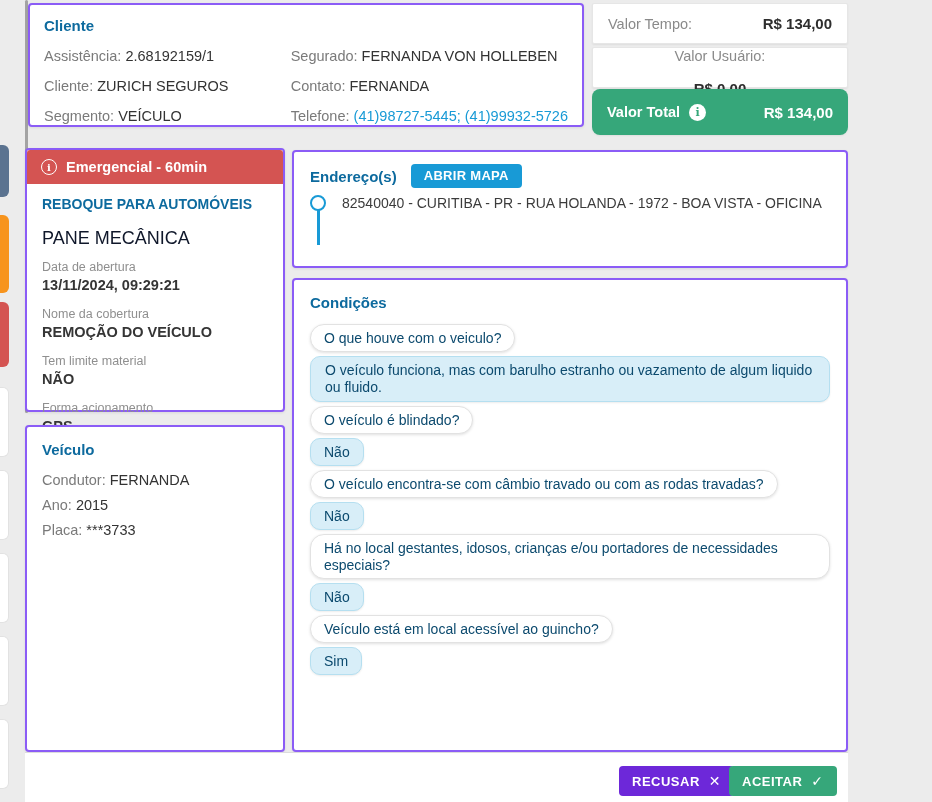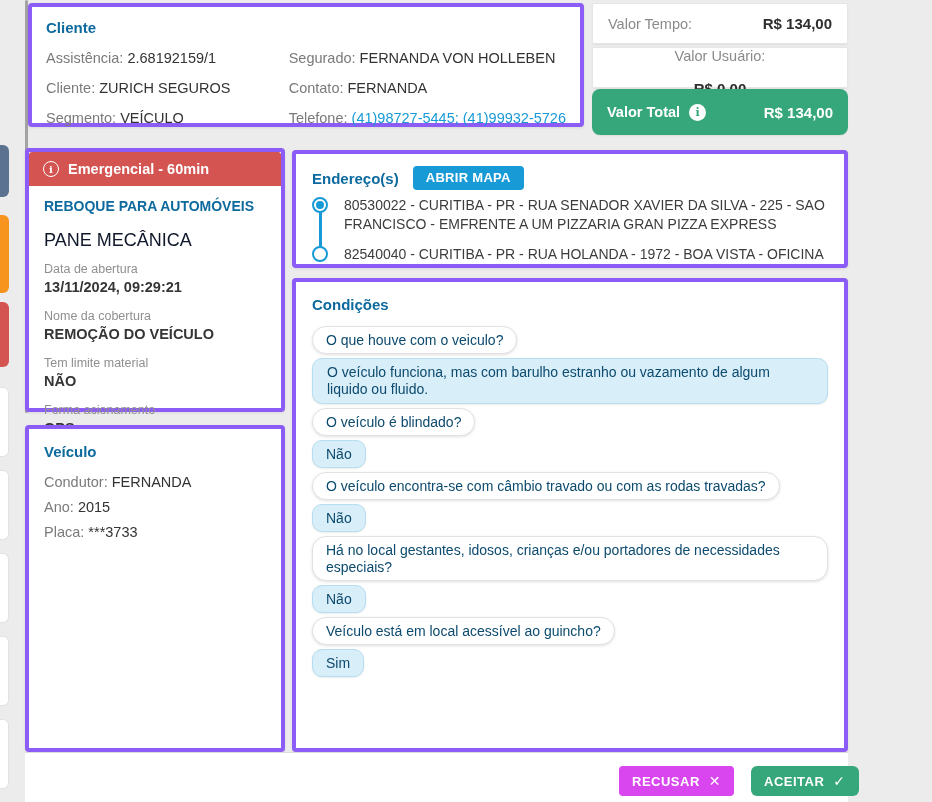--- a/index.html
+++ b/index.html
@@ -8,21 +8,21 @@
     position:relative;
     background:#ececec;
     font-family:"Liberation Sans","DejaVu Sans",sans-serif;
     color:#3c3c3c;
     overflow:hidden;
     font-size:14.5px;
   }
   .card {
     position:absolute;
     background:#fff;
-    border:4px solid #8b5cf6;
+    border:2px solid #8b5cf6;
     border-radius:4px;
     box-shadow:0 1px 3px rgba(0,0,0,.08);
   }
   .section-title { color:#0d6a9e; font-weight:700; font-size:15px; line-height:17px; }
 
   
   .strip { position:absolute; left:0; width:9px; border-radius:0 6px 6px 0; }
   .strip.slate  { top:145px; height:52px; background:#5b7390; }
   .strip.orange { top:215px; height:78px; background:#f7941d; }
   .strip.red    { top:302px; height:65px; background:#d45452; }
@@ -126,22 +126,22 @@
     position:absolute; left:25px; top:752px; width:823px; height:50px;
     background:#fff; border-top:1px solid #dcdcdc;
   }
   .foot-btn {
     position:absolute; top:13px; height:30px; border:none; border-radius:4px;
     color:#fff; font-weight:700; font-size:13px; letter-spacing:.5px;
     display:flex; align-items:center; gap:9px; padding:0 13px;
     font-family:inherit; cursor:pointer;
   }
   .foot-btn .btn-icon { font-size:14px; font-weight:400; }
-  .foot-btn.reject { left:594px; background:#d946ef;justify-content:flex-end; }
-  .foot-btn.accept { left:726px; background:#36a77a;border-radius:6px; }
+  .foot-btn.reject { left:594px; background:#6d28d9;justify-content:flex-end; }
+  .foot-btn.accept { left:704px; background:#36a77a; }
 </style>
 </head>
 <body>
 
 <div class="strip slate"></div>
 <div class="strip orange"></div>
 <div class="strip red"></div>
 <div class="strip white" style="top:387px;"></div>
 <div class="strip white" style="top:470px;"></div>
 <div class="strip white" style="top:553px;"></div>
@@ -242,24 +242,20 @@
   </div>
 </div>
 
 <div class="card address-card">
   <div class="addr-header">
     <span class="section-title">Endereço(s)</span>
     <button class="map-btn">ABRIR MAPA</button>
   </div>
   <div class="addr-list">
     <div class="addr-line"></div>
-    <div class="addr-item">
-      <span class="addr-dot origin"></span>
-      <span>80530022 - CURITIBA - PR - RUA SENADOR XAVIER DA SILVA - 225 - SAO FRANCISCO - EMFRENTE A UM PIZZARIA GRAN PIZZA EXPRESS</span>
-    </div>
     <div class="addr-item">
       <span class="addr-dot"></span>
       <span>82540040 - CURITIBA - PR - RUA HOLANDA - 1972 - BOA VISTA - OFICINA</span>
     </div>
   </div>
 </div>
 
 <div class="card conditions-card">
   <div class="section-title">Condições</div>
   <div class="chips">

